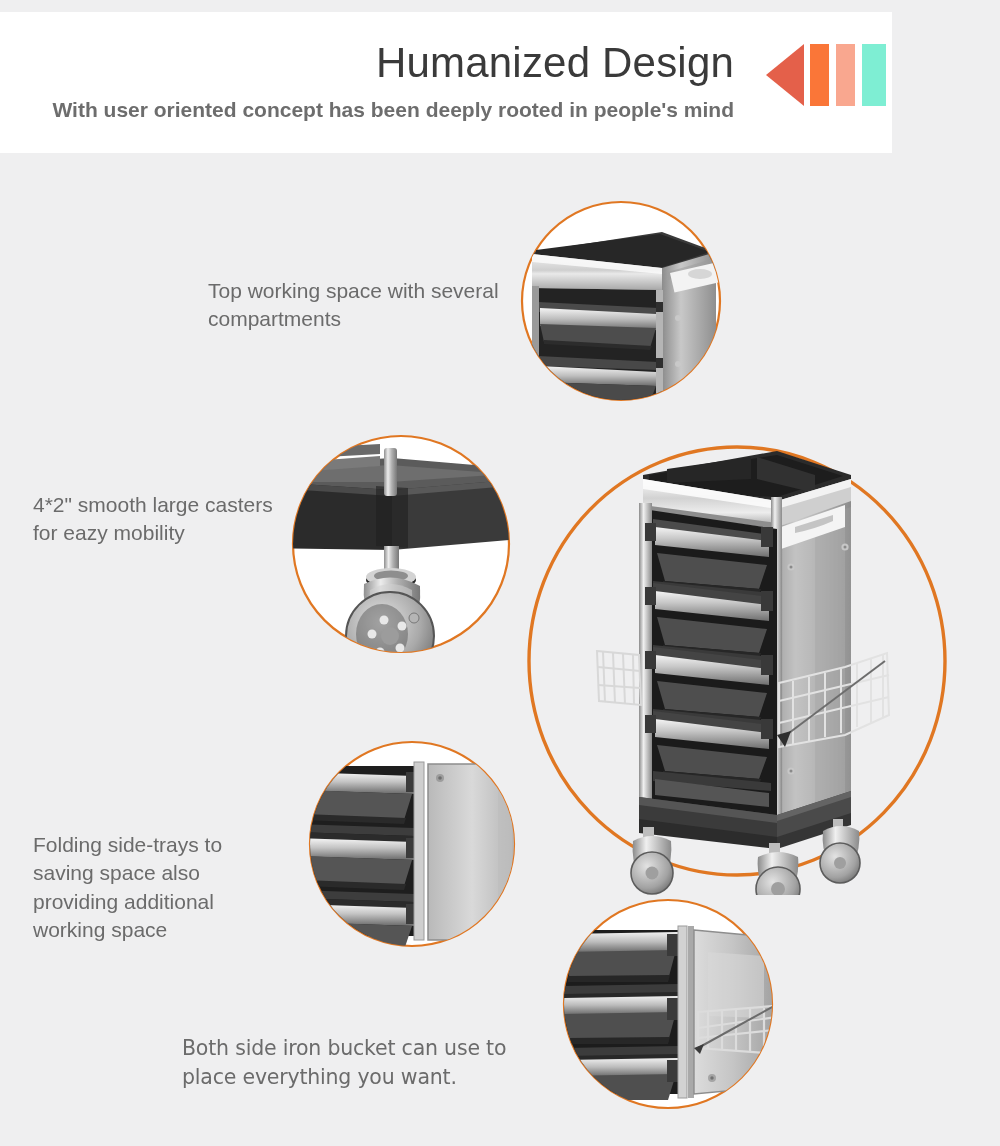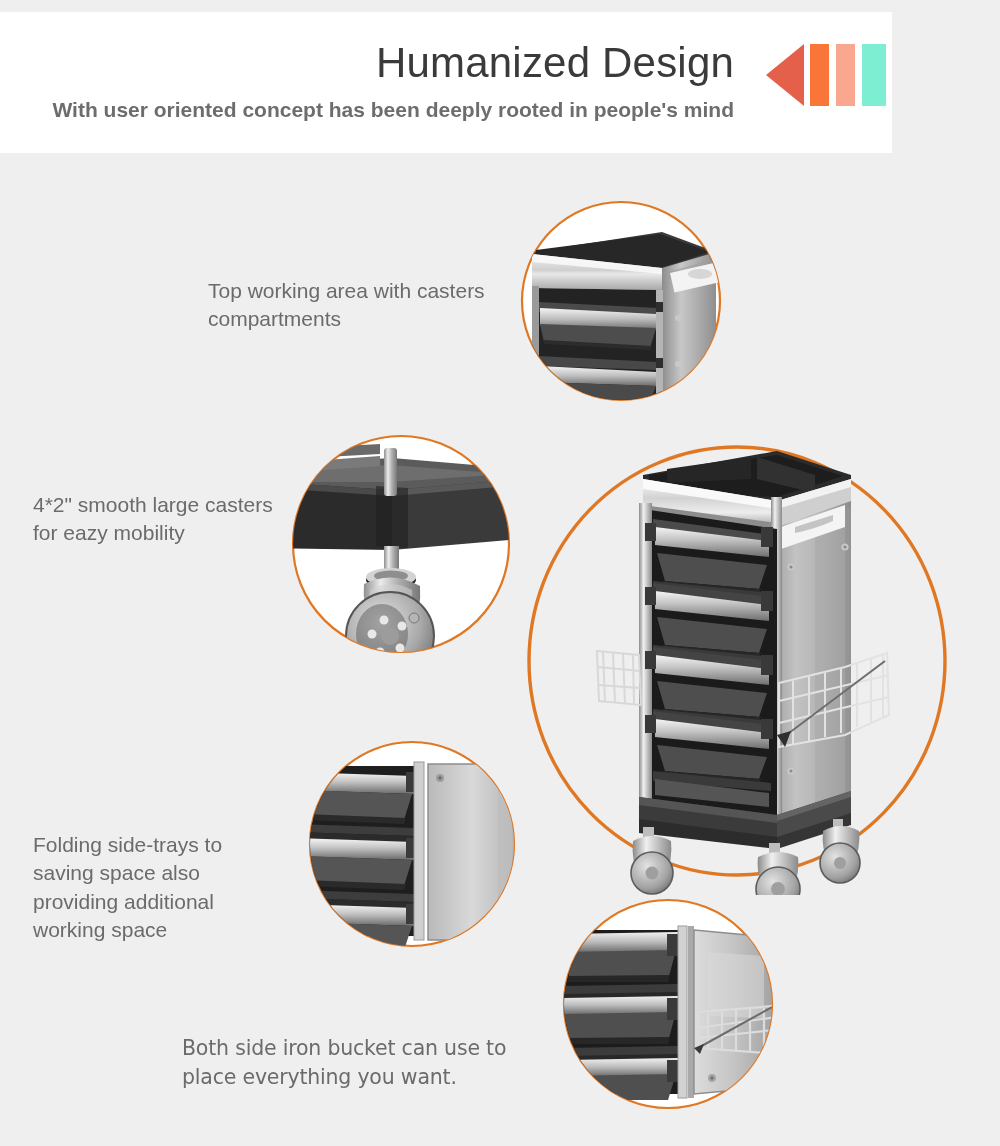--- a/index.html
+++ b/index.html
@@ -59,21 +59,21 @@
     <div class="header-deco">
       <svg width="140" height="78" viewBox="0 0 140 78">
         <polygon points="14,39 52,8 52,70" fill="#e4604a"></polygon>
         <rect x="58" y="8" width="19" height="62" fill="#fa7638"></rect>
         <rect x="84" y="8" width="19" height="62" fill="#f9a78f"></rect>
         <rect x="110" y="8" width="24" height="62" fill="#7eeed3"></rect>
       </svg>
     </div>
   </div>
 
-  <div class="caption cap-top">Top working area with casters compartments</div>
+  <div class="caption cap-top">Top working space with several compartments</div>
 
   <div class="caption cap-casters">4*2" smooth large casters for eazy mobility</div>
 
   <div class="caption cap-folding">Folding side-trays to saving space also providing additional working space</div>
 
   <div class="caption cap-bucket">Both side iron bucket can use to place everything you  want.</div>
 
   <div class="shot shot-top">
     <svg width="222" height="232" viewBox="0 0 222 232">
       <defs>

